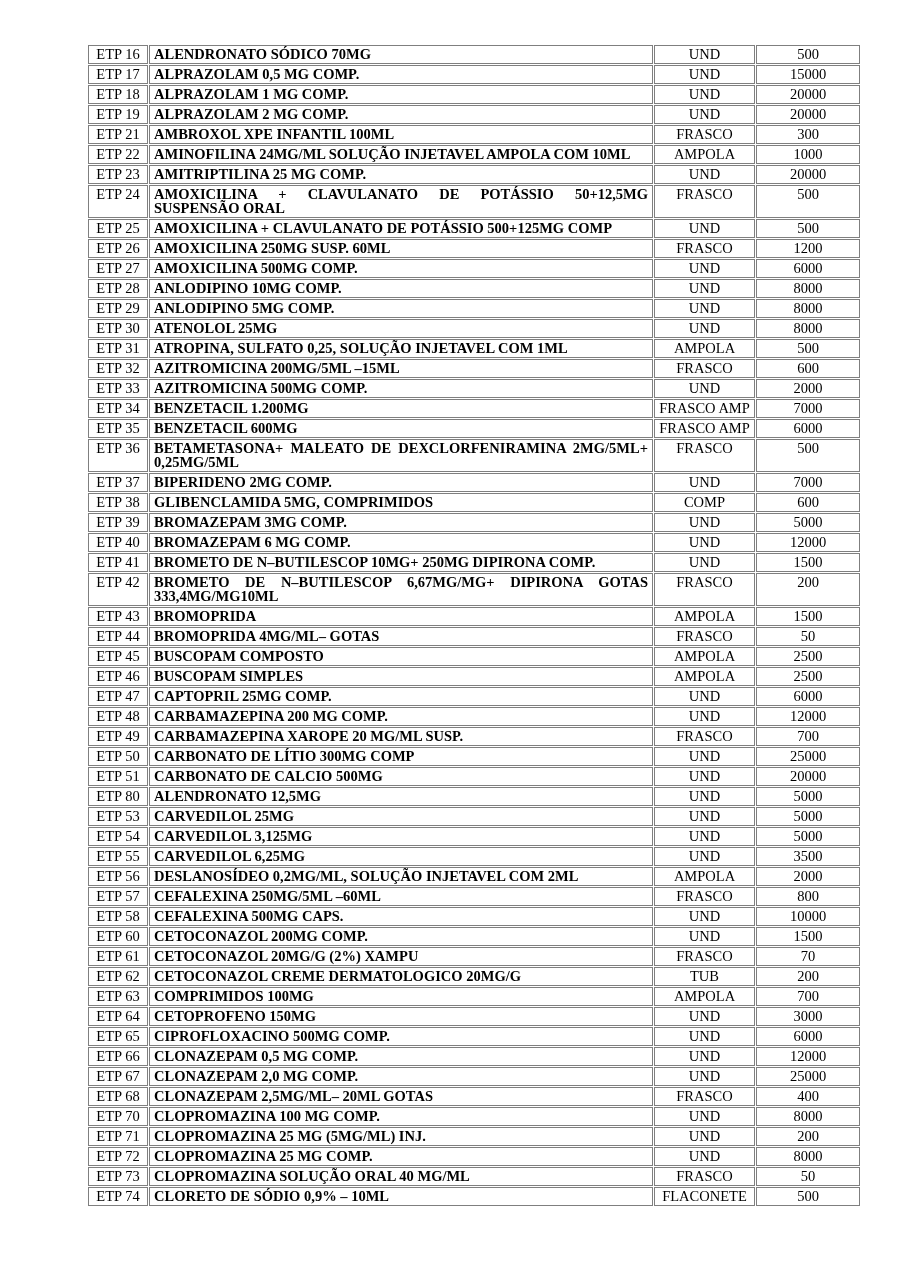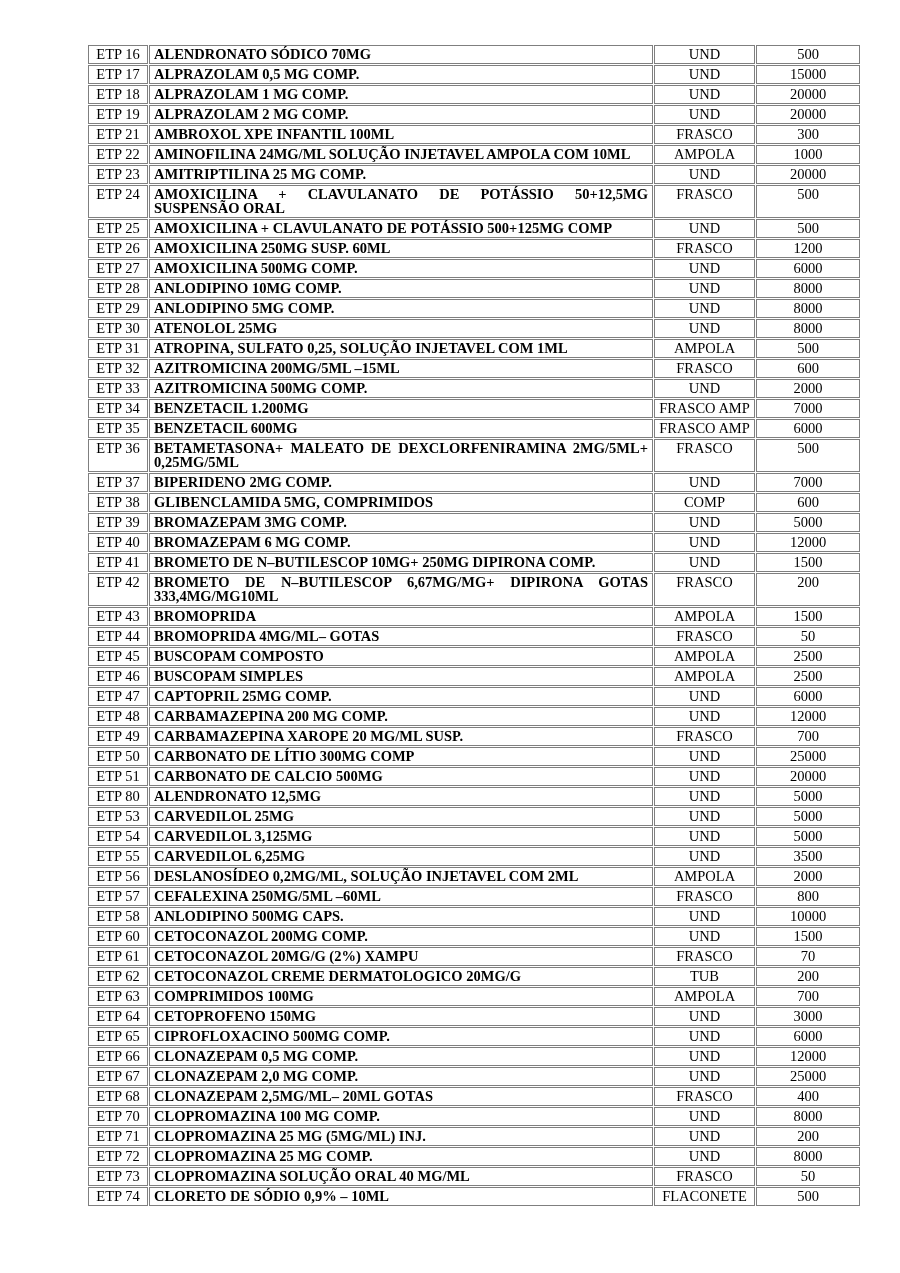--- a/index.html
+++ b/index.html
@@ -353,21 +353,21 @@
 
   <tr>
     <td class="c-code">ETP 57</td>
     <td class="c-desc">CEFALEXINA 250MG/5ML –60ML</td>
     <td class="c-unit">FRASCO</td>
     <td class="c-qty">800</td>
   </tr>
 
   <tr>
     <td class="c-code">ETP 58</td>
-    <td class="c-desc">ANLODIPINO 500MG CAPS.</td>
+    <td class="c-desc">CEFALEXINA 500MG CAPS.</td>
     <td class="c-unit">UND</td>
     <td class="c-qty">10000</td>
   </tr>
 
 
   <tr>
     <td class="c-code">ETP 60</td>
     <td class="c-desc">CETOCONAZOL 200MG COMP.</td>
     <td class="c-unit">UND</td>
     <td class="c-qty">1500</td>

